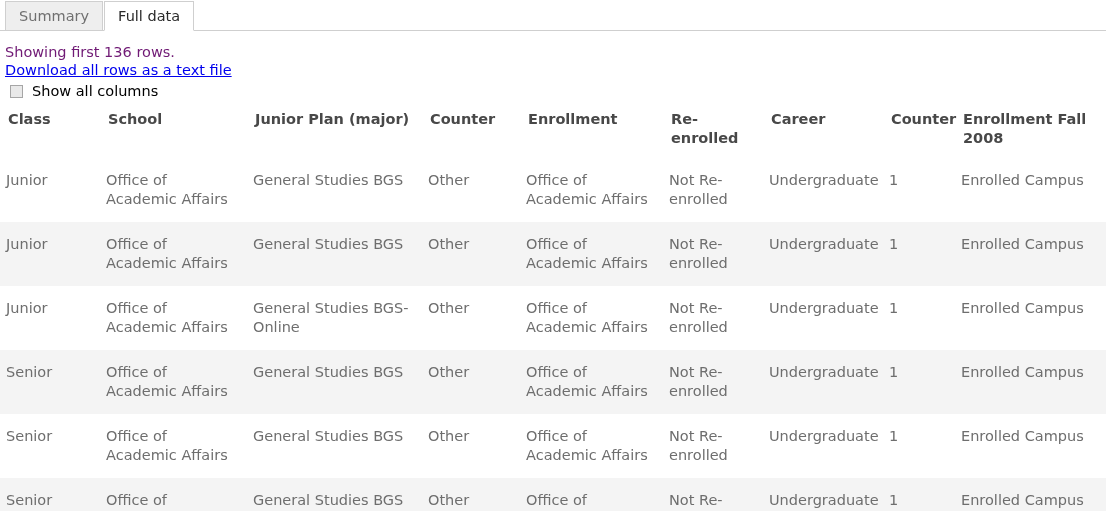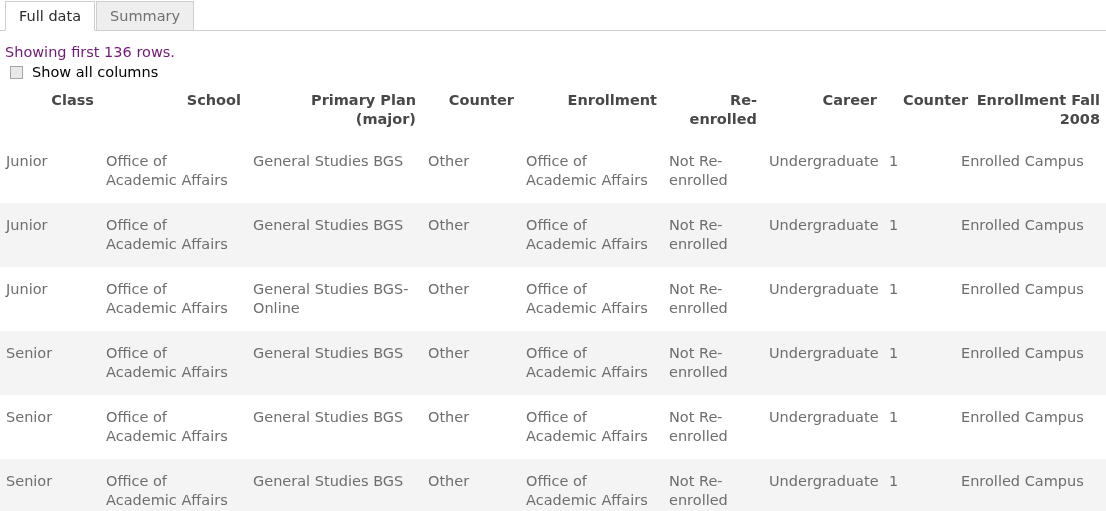--- a/index.html
+++ b/index.html
@@ -82,23 +82,23 @@
   table.grid {
     width: 1106px;
     border-collapse: collapse;
     table-layout: fixed;
     margin-top: 9px;
   }
   table.grid th {
     font-size: 14.5px;
     font-weight: bold;
     color: #484848;
-    text-align: right;
+    text-align: left;
     vertical-align: top;
-    padding: 2px 6px 10px 20px;
+    padding: 2px 6px 10px 8px;
     line-height: 19px;
   }
   table.grid td {
     font-size: 14.5px;
     font-weight: normal;
     color: #6e6e6e;
     text-align: left;
     vertical-align: top;
     padding: 13px 6px 13px 6px;
     line-height: 19px;
@@ -120,30 +120,31 @@
 
   th.h0 { padding-left: 10px; }
   td.d0 { padding-left: 10px; }
 </style>
 </head>
 <body>
 
 <div id="app">
 
   <div class="tabstrip">
+    <div class="tab inactive">
+      <span>Summary</span>
+    </div>
     <div class="tab active">
       <span>Full data</span>
     </div>
-    <div class="tab inactive">
-      <span>Summary</span>
-    </div>
   </div>
 
   <div class="info">
     <div class="showing">Showing first 136 rows.</div>
+    <a class="dl-link" href="#">Download all rows as a text file</a>
     <div class="chk-row">
       <span class="chk-box"></span>
       <span class="chk-label">Show all columns</span>
     </div>
   </div>
 
   <table class="grid">
     <colgroup>
       <col class="c0">
         <col class="c1">
@@ -152,21 +153,21 @@
         <col class="c4">
       <col class="c5">
         <col class="c6">
         <col class="c7">
         <col class="c8">
     </colgroup>
     <thead>
       <tr>
         <th class="h0">Class</th>
         <th>School</th>
-        <th>Primary Plan (major)</th>
+        <th>Junior Plan (major)</th>
         <th>Counter</th>
         <th>Enrollment</th>
         <th>Re-enrolled</th>
         <th>Career</th>
         <th>Counter</th>
         <th>Enrollment Fall 2008</th>
       </tr>
     </thead>
     <tbody>
       <tr class="odd">

